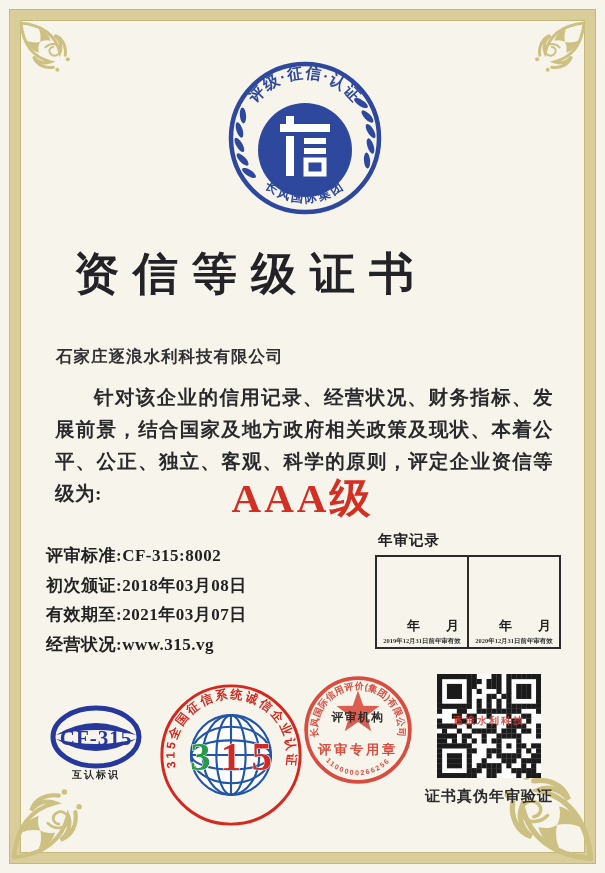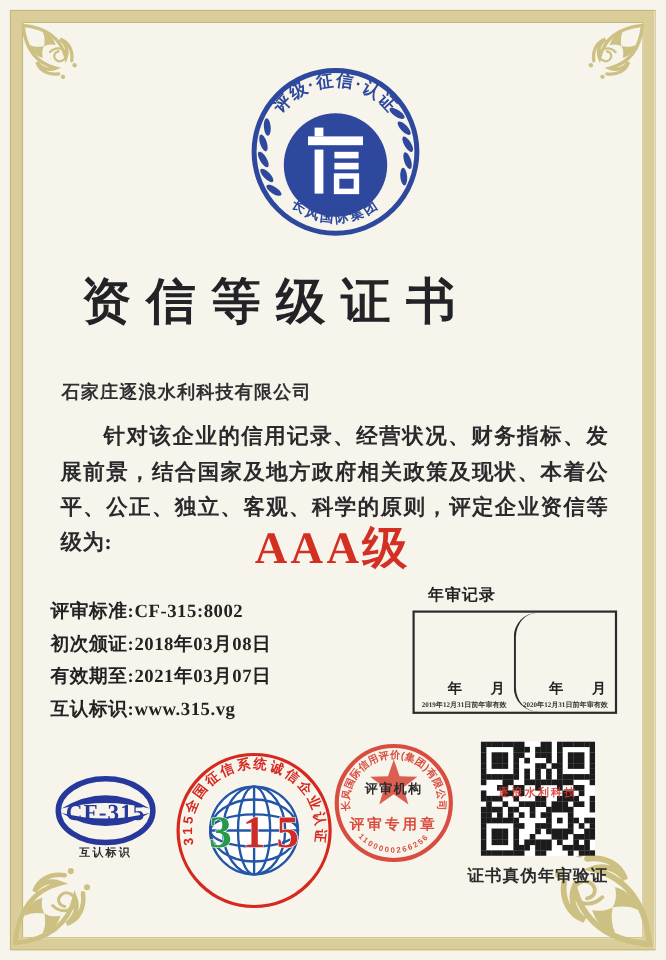--- a/index.html
+++ b/index.html
@@ -32,23 +32,23 @@
          font-size:19.5px;font-weight:700;line-height:32px;color:#2a2a2c;
          text-align:justify;text-indent:2em;letter-spacing:.5px;}
   .grade{position:absolute;left:0;top:471px;width:605px;text-align:center;
          font-size:41px;font-weight:700;color:#d42f23;letter-spacing:3px;}
 
   .details{position:absolute;left:46px;top:541px;font-size:17px;font-weight:700;
          color:#222;line-height:29.6px;letter-spacing:.5px;}
   .details div{white-space:nowrap;}
 
   .annual{position:absolute;left:375px;top:531px;width:186px;}
-  .annual-title{font-size:14.5px;font-weight:700;color:#222;letter-spacing:1px;margin-left:14px;}
+  .annual-title{font-size:14.5px;font-weight:700;color:#222;letter-spacing:1px;margin-left:3px;}
   .annual-table{margin-top:5px;height:90px;border:2px solid #2b2b2b;display:flex;background:transparent;}
-  .annual-cell{flex:1;position:relative;border-radius:22px;}
+  .annual-cell{flex:1;position:relative;}
   .annual-cell + .annual-cell{border-left:2px solid #2b2b2b;}
   .ym{position:absolute;left:0;right:8px;bottom:12px;text-align:right;
       font-size:13px;font-weight:700;color:#222;white-space:pre;}
   .note{position:absolute;left:0;right:0;bottom:1px;text-align:center;
       font-size:7px;color:#333;white-space:nowrap;transform:scale(.92);font-weight:700;}
 
   .cf-logo{position:absolute;left:48px;top:704px;width:96px;height:66px;}
   .mutual{position:absolute;left:40px;top:768px;width:112px;text-align:center;
       font-size:10px;font-weight:700;color:#2b2b2b;letter-spacing:2px;}
   .globe-logo{position:absolute;left:158px;top:682px;width:146px;height:146px;}
@@ -142,21 +142,21 @@
 
   <div class="title">资信等级证书</div>
   <div class="company">石家庄逐浪水利科技有限公司</div>
   <div class="paragraph">针对该企业的信用记录、经营状况、财务指标、发展前景，结合国家及地方政府相关政策及现状、本着公平、公正、独立、客观、科学的原则，评定企业资信等级为:</div>
   <div class="grade">AAA级</div>
 
   <div class="details">
     <div>评审标准:CF-315:8002</div>
     <div>初次颁证:2018年03月08日</div>
     <div>有效期至:2021年03月07日</div>
-    <div>互认标识:www.315.vg</div>
+    <div>经营状况:www.315.vg</div>
   </div>
 
   <div class="annual">
     <div class="annual-title">年审记录</div>
     <div class="annual-table">
       <div class="annual-cell">
         <div class="ym">年　　月</div>
         <div class="note">2019年12月31日前年审有效</div>
       </div>
       <div class="annual-cell">

